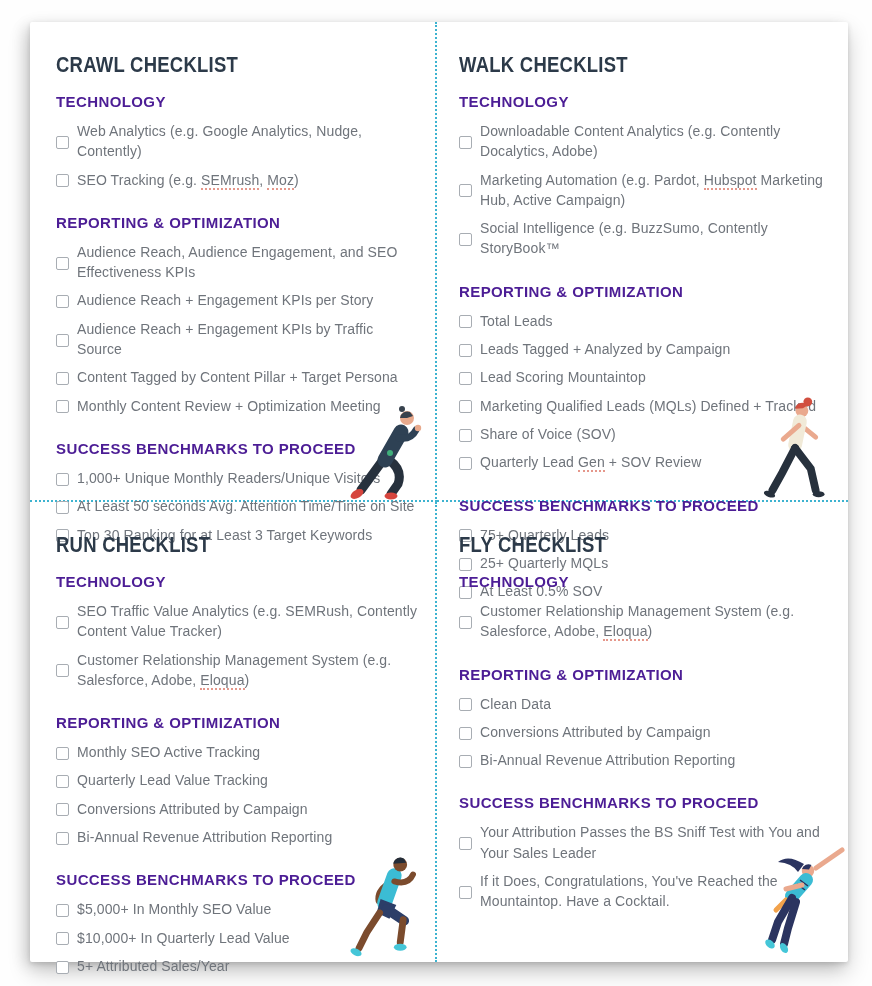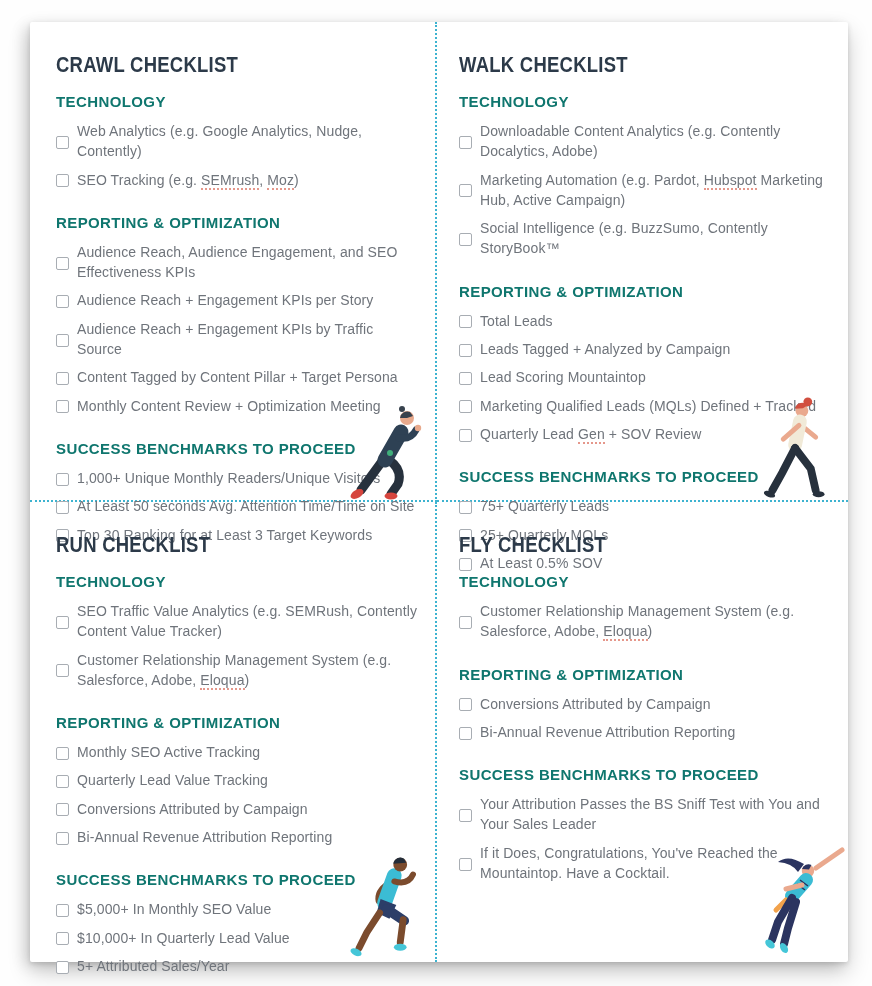--- a/index.html
+++ b/index.html
@@ -20,21 +20,21 @@
 
   .q-title {
     display:inline-block;
     font-size:22px; font-weight:800; color:#2c3a49; letter-spacing:.3px;
     transform:scale(.84,1.04); transform-origin:left center;
     margin-bottom:15px; white-space:nowrap;
   }
 
   .sec { margin-bottom:24px; }
   .sec-h {
-    font-size:15px; font-weight:700; color:#0f766e; letter-spacing:.4px;
+    font-size:15px; font-weight:700; color:#4c1d95; letter-spacing:.4px;
     margin-bottom:11px;
   }
 
   .item { display:flex; align-items:center; margin-bottom:8px; }
   .cb {
     flex:none; width:13px; height:13px; margin:2px 8px 0 0;
     border:1.5px solid #a8adb3; border-radius:2px; background:#fff;
   }
   .item-label {
     font-size:14px; color:#6f747b; line-height:1.45; letter-spacing:.1px;
@@ -162,20 +162,24 @@
       <div class="item">
             <span class="cb"></span>
             <span class="item-label">Lead Scoring Mountaintop</span>
           </div>
       <div class="item">
             <span class="cb"></span>
             <span class="item-label">Marketing Qualified Leads (MQLs) Defined + Tracked</span>
           </div>
       <div class="item">
             <span class="cb"></span>
+            <span class="item-label">Share of Voice (SOV)</span>
+          </div>
+      <div class="item">
+            <span class="cb"></span>
             <span class="item-label">Quarterly Lead <u>Gen</u> + SOV Review</span>
           </div>
     </div>
 
     <div class="sec">
       <h3 class="sec-h">SUCCESS BENCHMARKS TO PROCEED</h3>
       <div class="item">
             <span class="cb"></span>
             <span class="item-label">75+ Quarterly Leads</span>
           </div>
@@ -282,20 +286,24 @@
       <h3 class="sec-h">TECHNOLOGY</h3>
       <div class="item">
             <span class="cb"></span>
             <span class="item-label">Customer Relationship Management System (e.g.
 Salesforce, Adobe, <u>Eloqua</u>)</span>
           </div>
     </div>
 
     <div class="sec">
       <h3 class="sec-h">REPORTING &amp; OPTIMIZATION</h3>
+      <div class="item">
+            <span class="cb"></span>
+            <span class="item-label">Clean Data</span>
+          </div>
       <div class="item">
             <span class="cb"></span>
             <span class="item-label">Conversions Attributed by Campaign</span>
           </div>
       <div class="item">
             <span class="cb"></span>
             <span class="item-label">Bi-Annual Revenue Attribution Reporting</span>
           </div>
     </div>
 

